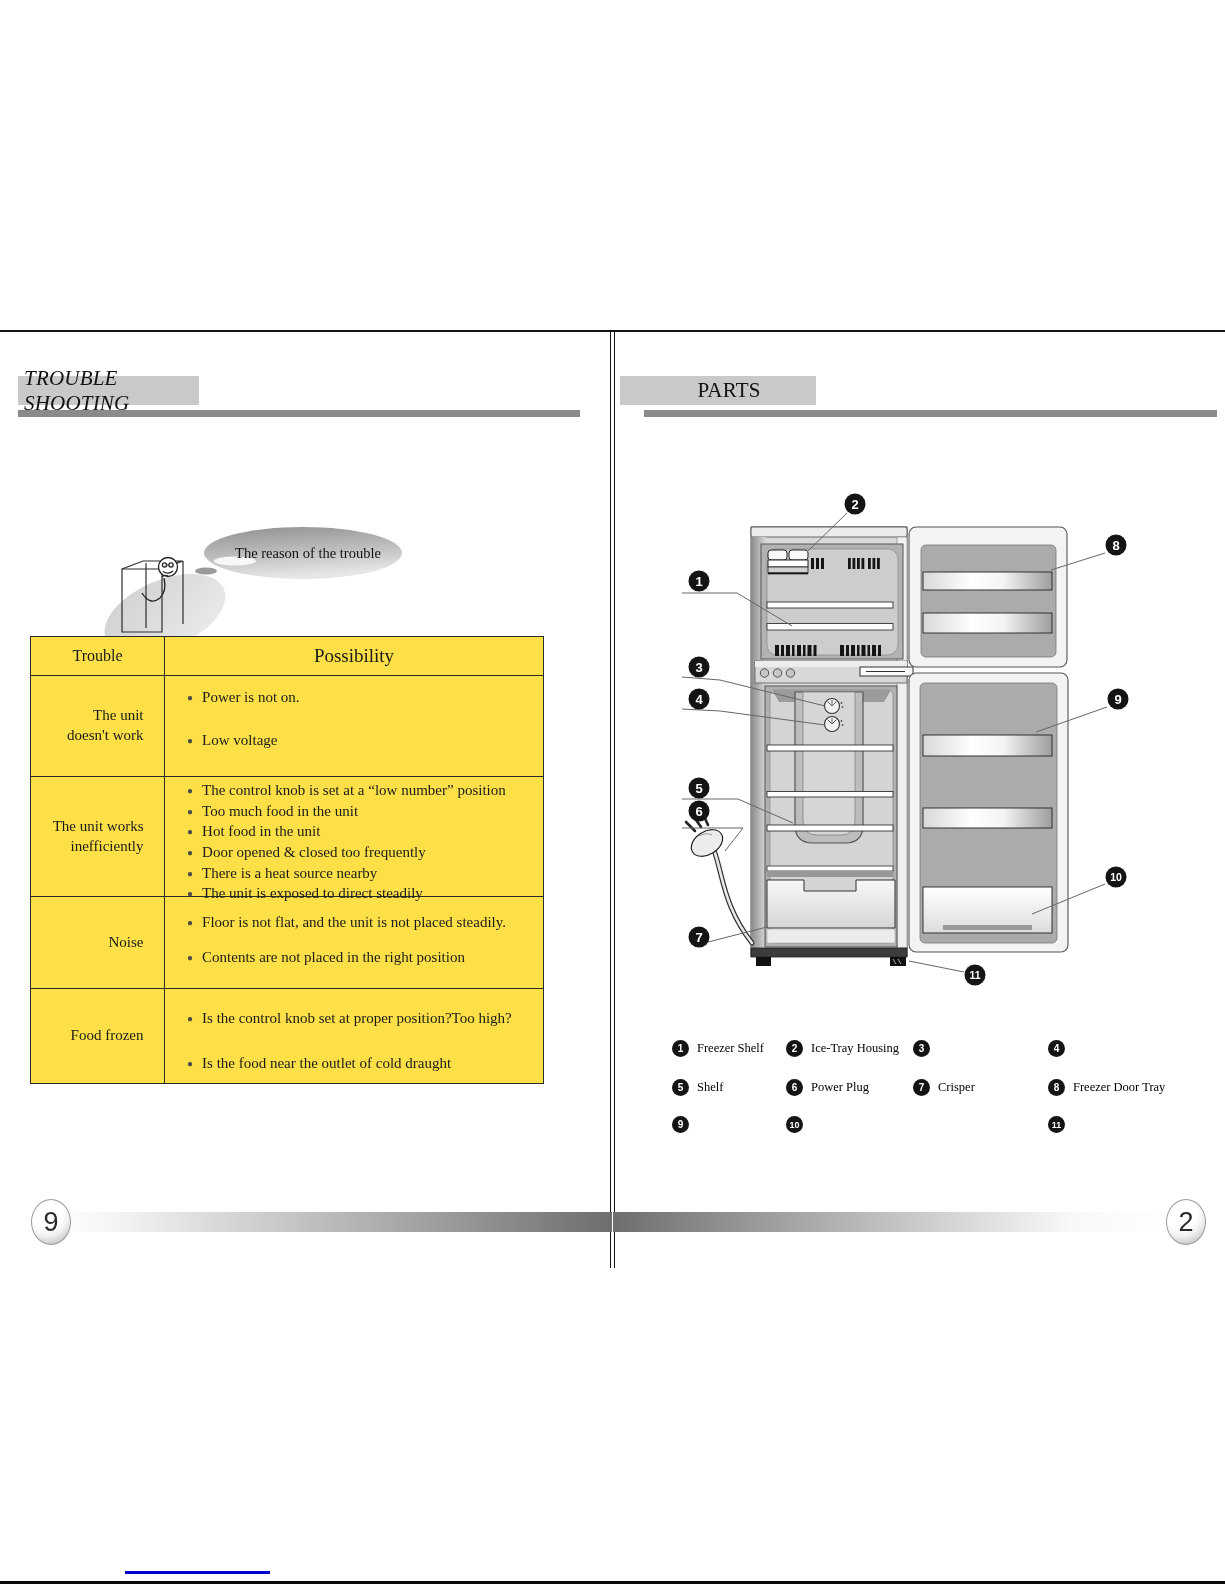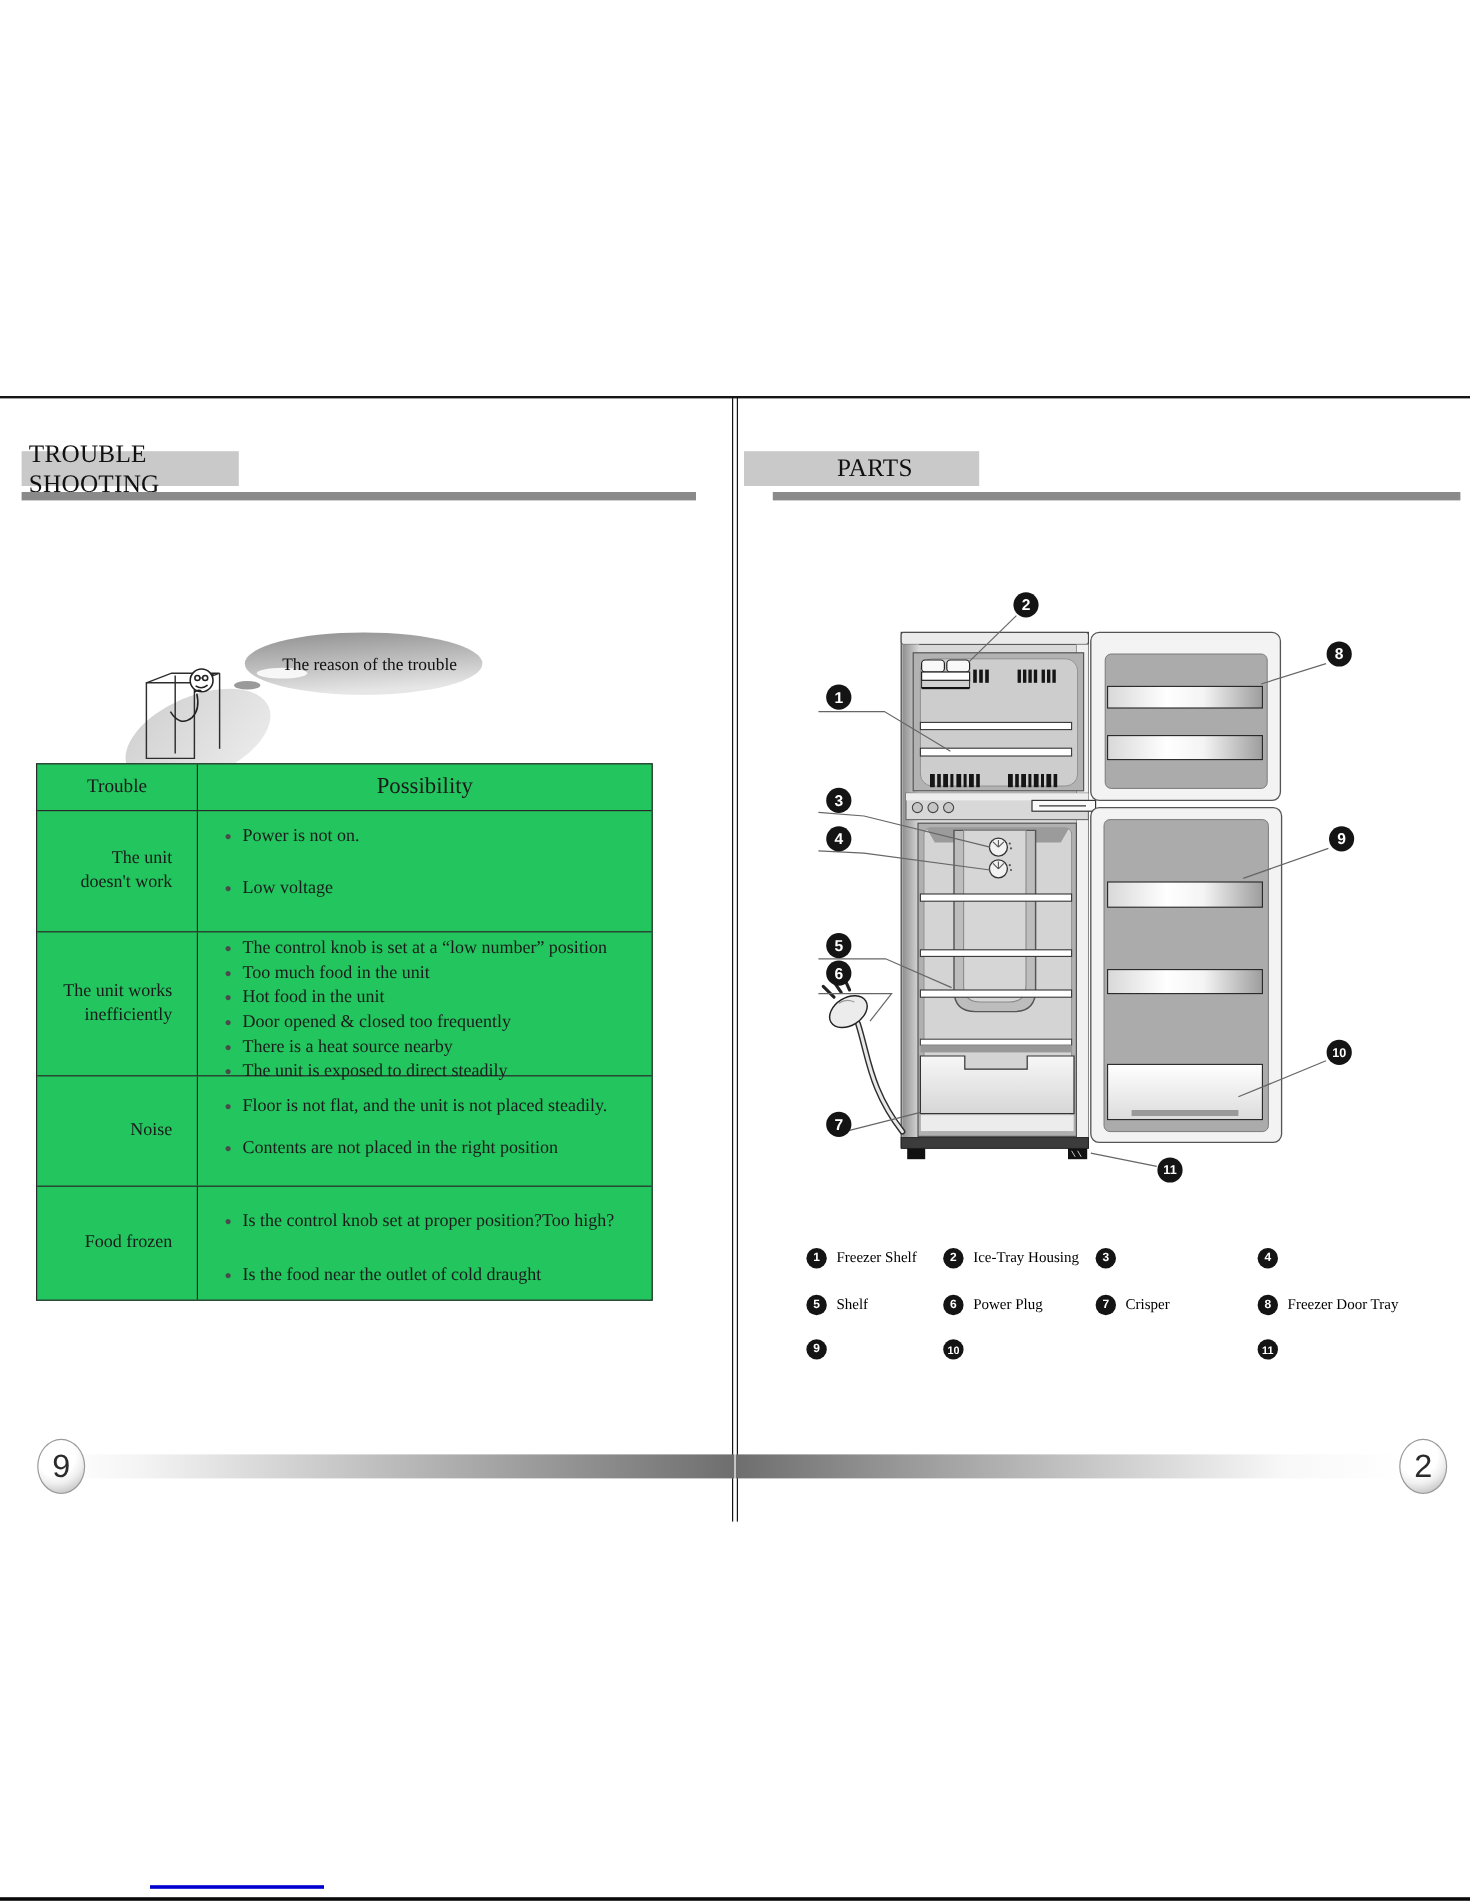--- a/index.html
+++ b/index.html
@@ -10,32 +10,32 @@
   
   #top-rule{left:0;top:330px;width:1225px;height:2px;background:#161616;}
   #center-divider{left:610px;top:330px;height:938px;width:3px;
       border-left:1.6px solid #161616;border-right:1.6px solid #161616;background:transparent;}
   #bottom-black-rule{left:0;top:1581px;width:1225px;height:2.5px;background:#0a0a0a;}
   #bottom-blue-line{left:125px;top:1571px;width:145px;height:3px;background:#0000cf;}
 
   
   .section-heading{height:29px;background:#c9c9c9;display:flex;align-items:center;
       font-size:21px;letter-spacing:.2px;color:#111;}
-  #ts-heading{left:18px;top:376px;width:175px;padding-left:6px;}
+  #ts-heading{left:18px;top:376px;width:175px;padding-left:6px;font-style:italic;}
   #parts-heading{left:620px;top:376px;width:174px;justify-content:center;padding-left:22px;}
   .heading-rule{height:7px;background:#8a8a8a;top:410px;}
   #ts-rule{left:18px;width:562px;}
   #parts-rule{left:644px;width:573px;}
 
   
   #intro{left:26px;top:433px;width:520px;font-family:"Liberation Sans",sans-serif;
       font-size:21px;line-height:31px;letter-spacing:.4px;color:#3e3e3e;}
 
   
-  #trouble-table{left:30px;top:636px;width:512px;border:1.6px solid #2a2a2a;background:#22c55e;}
+  #trouble-table{left:30px;top:636px;width:512px;border:1.6px solid #2a2a2a;background:#fde047;}
   .t-header{display:flex;height:38px;border-bottom:1.6px solid #2a2a2a;}
   .t-h1{width:133px;border-right:1.6px solid #2a2a2a;display:flex;align-items:center;justify-content:center;
         font-size:16px;}
   .t-h2{flex:1;display:flex;align-items:center;justify-content:center;font-size:19px;}
   .t-row{display:flex;border-bottom:1.6px solid #2a2a2a;}
   .t-row:last-child{border-bottom:none;}
   .t-c1{width:133px;border-right:1.6px solid #2a2a2a;display:flex;align-items:center;justify-content:center;
         text-align:right;font-size:15px;line-height:1.32;}
   .t-c1 p{margin:0;width:92px;}
   .t-c2{flex:1;}

